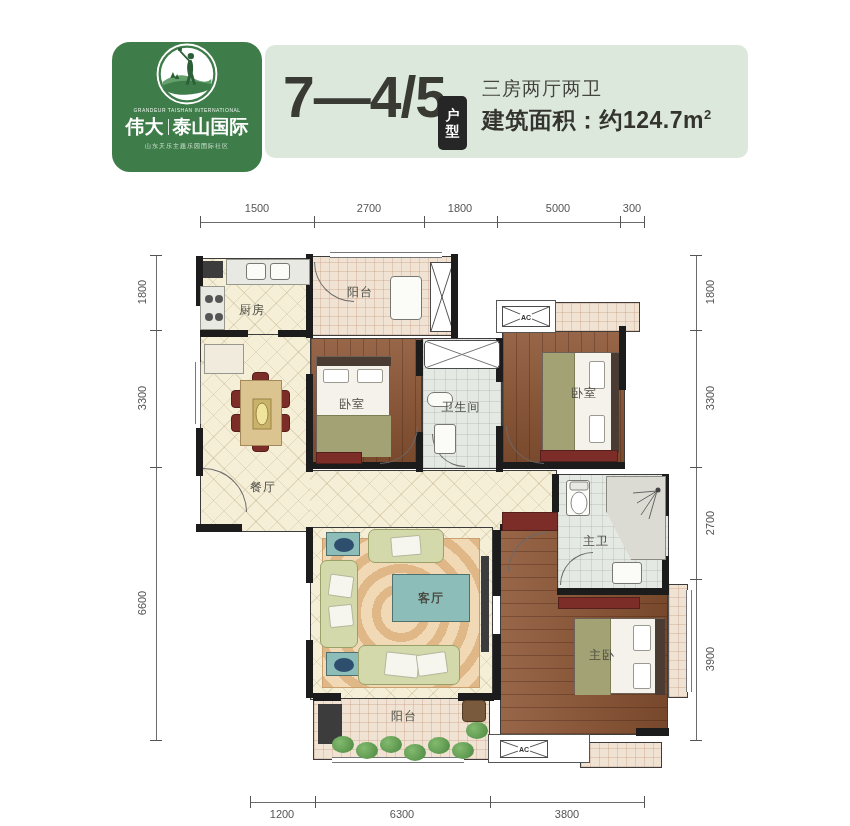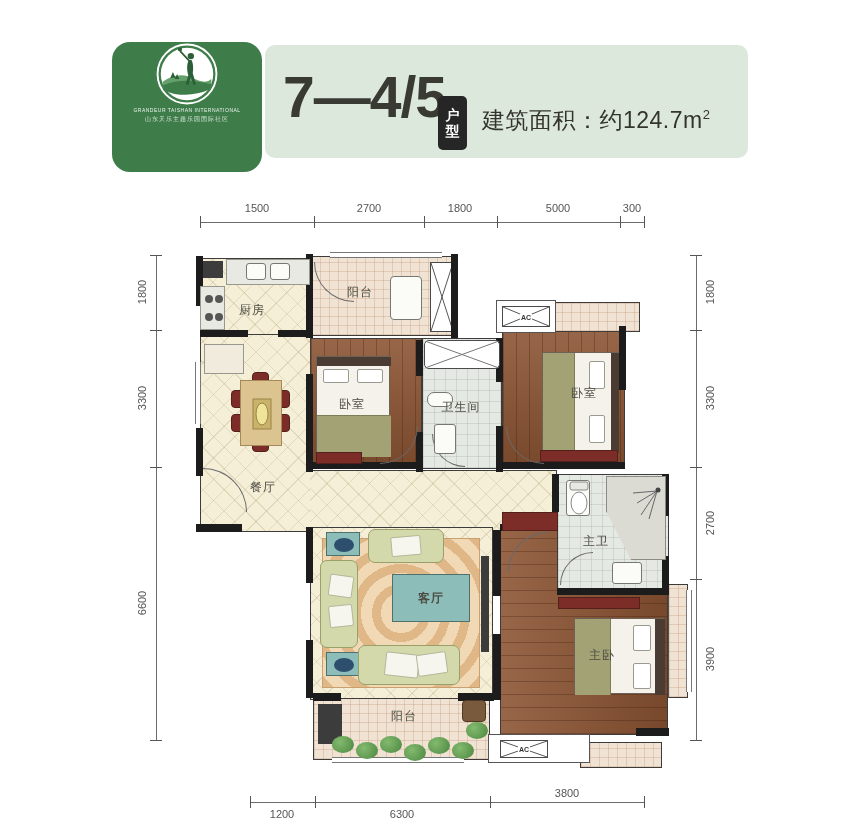--- a/index.html
+++ b/index.html
@@ -13,21 +13,21 @@
         display:flex;flex-direction:column;align-items:center;justify-content:flex-start;z-index:5;}
   .logo-eng{font-size:5px;color:#eaf2ea;letter-spacing:.5px;margin-top:1px;white-space:nowrap;}
   .logo-brand{display:flex;align-items:center;gap:4px;color:#fff;font-weight:bold;font-size:19px;margin-top:1px;white-space:nowrap;}
   .logo-div{width:1px;height:16px;background:#ffffff;opacity:.85;}
   .logo-tag{font-size:6px;color:#d7e6d7;letter-spacing:1px;margin-top:2px;white-space:nowrap;}
   .unit-code{left:283px;top:64px;font-size:57px;font-weight:800;color:#3a3a34;letter-spacing:-1px;}
   .badge{left:438px;top:96px;width:29px;height:54px;background:#262626;border-radius:5px;
          display:flex;flex-direction:column;align-items:center;justify-content:center;gap:1px;}
   .badge span{color:#fff;font-size:14px;line-height:15px;font-weight:bold;}
   .spec-line{left:482px;top:76px;font-size:19px;color:#454540;letter-spacing:1px;}
-  .area-line{left:482px;top:105px;font-size:23px;font-weight:normal;color:#34342f;letter-spacing:.5px;}
+  .area-line{left:482px;top:105px;font-size:23px;font-weight:bold;color:#34342f;letter-spacing:.5px;}
   .area-line sup{font-size:13px;}
 
   
   .dl{background:#6b6b6b;}
   .tickv{width:1px;height:12px;background:#555;}
   .tickh{width:12px;height:1px;background:#555;}
   .dim{font-size:11px;color:#555;transform:translate(-50%,-50%);white-space:nowrap;}
   .dim.rot{transform:translate(-50%,-50%) rotate(-90deg);}
 
   
@@ -89,28 +89,34 @@
         <path d="M12 62 Q38 44 62 58 Q80 66 88 58 L88 70 Q50 88 12 72 Z" fill="#63a06b"></path>
         <path d="M12 68 Q42 54 88 66 L86 74 Q50 90 14 76 Z" fill="#3e7c4a"></path>
         <path d="M24 56 l4 -9 4 9 Z M31 58 l3.5 -8 3.5 8 Z" fill="#2c5e38"></path>
         <circle cx="56" cy="22" r="5" fill="#2c5e38"></circle>
         <path d="M53 28 C49 35 50 44 52 52 L48 66 l4 1 4 -12 4 12 4 -1 -5 -17 C60 41 60 33 57 28 Z" fill="#2c5e38"></path>
         <path d="M56 30 L40 13 l-2 2 16 17 Z" fill="#2c5e38"></path>
         <rect x="36" y="9" width="6" height="5" rx="1" fill="#2c5e38"></rect>
       </g>
     </svg>
     <div class="logo-eng">GRANDEUR TAISHAN INTERNATIONAL</div>
+    <div class="logo-brand">
+      <span>伟大</span>
+      <span class="logo-div"></span>
+      <span>泰山国际</span>
+    </div>
     <div class="logo-tag">山东天乐主题乐园国际社区</div>
   </div>
 
   <div class="abs unit-code">7—4/5</div>
   <div class="abs badge">
     <span>户</span>
     <span>型</span>
   </div>
+  <div class="abs spec-line">三房两厅两卫</div>
   <div class="abs area-line">
     <span>建筑面积：约124.7m</span><sup>2</sup>
   </div>
 
   <div class="abs dl" style="left:200px;top:222px;width:445px;height:1px"></div>
   <div class="abs tickv" style="left:200px;top:216px"></div>
   <div class="abs tickv" style="left:314px;top:216px"></div>
   <div class="abs tickv" style="left:424px;top:216px"></div>
   <div class="abs tickv" style="left:497px;top:216px"></div>
   <div class="abs tickv" style="left:620px;top:216px"></div>
@@ -141,21 +147,21 @@
   <div class="abs dim rot" style="left:710px;top:523px">2700</div>
   <div class="abs dim rot" style="left:710px;top:659px">3900</div>
 
   <div class="abs dl" style="left:250px;top:802px;width:395px;height:1px"></div>
   <div class="abs tickv" style="left:250px;top:796px"></div>
   <div class="abs tickv" style="left:315px;top:796px"></div>
   <div class="abs tickv" style="left:490px;top:796px"></div>
   <div class="abs tickv" style="left:644px;top:796px"></div>
   <div class="abs dim" style="left:282px;top:814px">1200</div>
   <div class="abs dim" style="left:402px;top:814px">6300</div>
-  <div class="abs dim" style="left:567px;top:793px">3800</div>
+  <div class="abs dim" style="left:567px;top:814px">3800</div>
 
   <div class="abs room tile-diamond" style="left:200px;top:258px;width:110px;height:78px"></div>
   <div class="abs room tile-pink" style="left:310px;top:256px;width:147px;height:80px"></div>
   <div class="abs room tile-diamond" style="left:200px;top:334px;width:112px;height:198px"></div>
   <div class="abs room tile-diamond" style="left:310px;top:470px;width:247px;height:62px;border-left:none"></div>
   <div class="abs room wood" style="left:310px;top:338px;width:112px;height:131px"></div>
   <div class="abs room tile-gray" style="left:422px;top:338px;width:80px;height:131px"></div>
   <div class="abs room wood" style="left:502px;top:330px;width:123px;height:139px"></div>
   <div class="abs room tile-pink" style="left:552px;top:302px;width:88px;height:30px"></div>
   <div class="abs room wood-h" style="left:500px;top:530px;width:168px;height:205px"></div>

